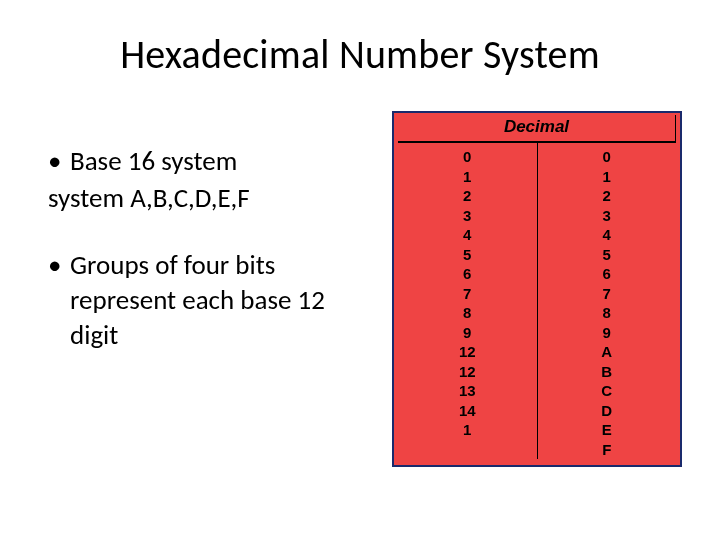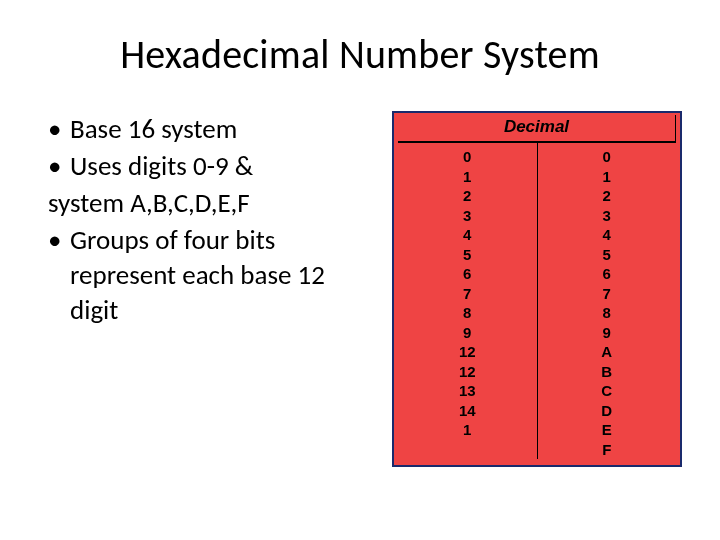--- a/index.html
+++ b/index.html
@@ -31,21 +31,21 @@
     align-items: flex-start;
     gap: 20px;
   }
   .bullets {
     flex: 1;
     font-size: 27px;
     line-height: 1.3;
     padding-left: 10px;
   }
   .bullets > div { margin-bottom: 2px; }
-  .bul { padding-left: 22px; position: relative; }
+  .bul { padding-left: 22px; position: relative; margin-top: 32px; }
   .bul::before {
     content: "•";
     position: absolute;
     left: 0;
     top: 0;
   }
   .cont { padding-left: 0; }
   .tbl-wrap {
     border: 2px solid #1a2a6c;
     background: #ef4444;
@@ -84,21 +84,20 @@
 </style>
 </head>
 <body>
 
 <div class="slide">
   <h1 class="title">Hexadecimal Number System</h1>
 
   <div class="content">
     <div class="bullets">
       <div class="bul">Base 16 system</div>
-      <div class="bul">Uses digits 0-9 &amp;</div>
       <div class="cont"> system A,B,C,D,E,F</div>
       <div class="bul">Groups of four bits represent each base 12 digit</div>
     </div>
 
     <div class="tbl-wrap">
       <div class="tbl-head">
         <div>Decimal</div>
       </div>
       <div class="tbl-body">
         <div class="col left">

